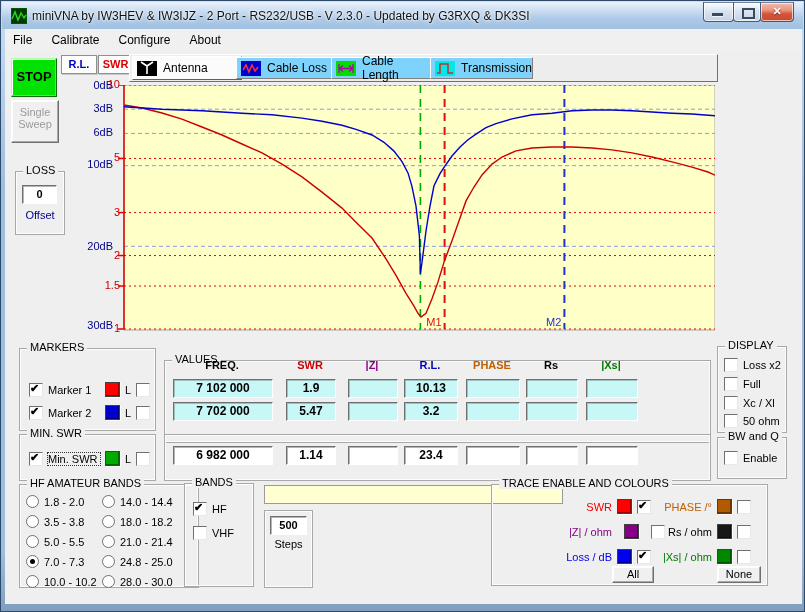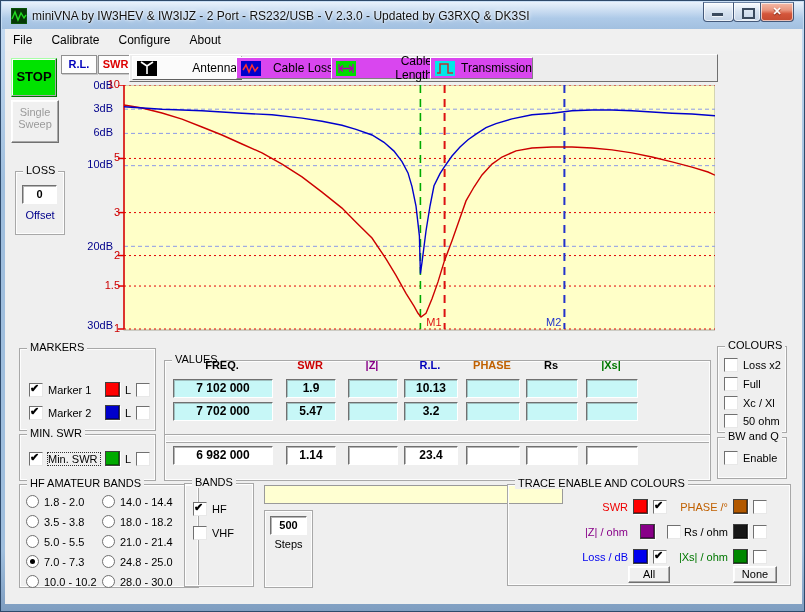--- a/index.html
+++ b/index.html
@@ -31,23 +31,23 @@
   .radio.on::after{content:"";position:absolute;left:3px;top:3px;width:5px;height:5px;border-radius:50%;background:#000;}
   .swatch{display:inline-block;width:13px;height:13px;border:1px solid #404040;box-shadow:inset -1px -1px 0 rgba(0,0,0,.4), 1px 1px 0 #fff;flex:0 0 auto;}
   .row{position:absolute;display:flex;align-items:center;gap:5px;white-space:nowrap;}
   .cell{position:absolute;height:17px;background:#C7F7F7;border:1px solid;border-color:#707070 #FFFFFF #FFFFFF #707070;box-shadow:inset 1px 1px 0 #9FBFBF;
         text-align:center;font-weight:bold;font-size:12px;line-height:17px;}
   .cellw{background:#FFFFFF;box-shadow:inset 1px 1px 0 #B5B5B5;}
   .vhead{position:absolute;text-align:center;font-weight:bold;font-size:11px;}
   .btn{position:absolute;text-align:center;font-size:11px;cursor:default;}
   
   #tabstrip{position:absolute;left:128px;top:53px;width:587px;height:26px;background:#EDEDED;border:1px solid;border-color:#FFFFFF #707070 #707070 #FFFFFF;}
-  .tab{position:absolute;top:2px;height:20px;background:#d946ef;border:1px solid;border-color:#FFFFFF #808080 #808080 #FFFFFF;display:flex;align-items:center;gap:6px;padding:0 4px;}
+  .tab{position:absolute;top:2px;height:20px;background:#7dd3fc;border:1px solid;border-color:#FFFFFF #808080 #808080 #FFFFFF;display:flex;align-items:center;gap:6px;padding:0 4px;}
   .tab.sel{background:#FBFBFB;top:1px;height:22px;border-color:#FFFFFF #606060 #606060 #FFFFFF;}
-  .tab .tlabel{flex:1;text-align:right;font-size:12px;}
+  .tab .tlabel{flex:1;text-align:left;font-size:12px;}
   .ticon{width:20px;height:15px;flex:0 0 auto;}
   
   .dbtick{position:absolute;width:50px;text-align:right;color:#00008B;font-size:11px;}
   .swrtick{position:absolute;width:30px;text-align:right;color:#CC0000;font-size:11px;}
   .scalebox{position:absolute;height:17px;background:#FDFDFD;border:1px solid #909090;text-align:center;line-height:16px;font-size:11px;font-weight:bold;box-shadow:1px 1px 0 #c8c8c8;}
   .focus-dotted{outline:1px dotted #333;outline-offset:0px;}
   .lab{font-size:11px;}
 </style>
 </head>
 <body>
@@ -227,21 +227,21 @@
   <div class="group" style="left:163px;top:433px;width:545px;height:45px;"></div>
   <div class="cell cellw" style="left:172px;top:445px;width:98px;">6 982 000</div>
   <div class="cell cellw" style="left:285px;top:445px;width:48px;">1.14</div>
   <div class="cell cellw" style="left:347px;top:445px;width:48px;"></div>
   <div class="cell cellw" style="left:403px;top:445px;width:52px;">23.4</div>
   <div class="cell cellw" style="left:465px;top:445px;width:52px;"></div>
   <div class="cell cellw" style="left:525px;top:445px;width:50px;"></div>
   <div class="cell cellw" style="left:585px;top:445px;width:50px;"></div>
 
   <div class="group" style="left:716px;top:345px;width:68px;height:85px;">
-    <span class="glabel">COLOURS</span>
+    <span class="glabel">DISPLAY</span>
     <div class="row" style="left:6px;top:11px;">
         <span class="cb"></span>
         <span class="lab">Loss x2</span>
       </div>
     <div class="row" style="left:6px;top:30px;">
         <span class="cb"></span>
         <span class="lab">Full</span>
       </div>
     <div class="row" style="left:6px;top:49px;">
         <span class="cb"></span>
@@ -317,21 +317,21 @@
       </div>
   </div>
 
   <div class="abs" style="left:263px;top:484px;width:297px;height:17px;background:#FFFFD2;border:1px solid #9a9a9a;"></div>
 
   <div class="abs" style="left:263px;top:509px;width:47px;height:76px;border:1px solid #A8A8A8;box-shadow:inset 0 0 0 1px #FDFDFD;">
     <div class="sunken abs" style="left:5px;top:5px;width:35px;height:17px;text-align:center;line-height:17px;font-weight:bold;">500</div>
     <div class="abs" style="left:0;top:27px;width:100%;text-align:center;">Steps</div>
   </div>
 
-  <div class="group" style="left:506px;top:483px;width:275px;height:100px;padding-left:7px;">
+  <div class="group" style="left:490px;top:483px;width:275px;height:100px;">
     <span class="glabel">TRACE ENABLE AND COLOURS</span>
     <div class="row" style="left:45px;top:14px;">
       <span class="lab" style="width: 75px; text-align: right; color: rgb(238, 0, 0);">SWR</span>
       <span class="swatch" style="background-color: rgb(255, 0, 0);"></span>
       <span class="cb on"></span>
     </div>
     <div class="row" style="left:45px;top:39px;gap:12px;">
       <span class="lab" style="width: 75px; text-align: right; color: rgb(136, 0, 136);">|Z| / ohm</span>
       <span class="swatch" style="background-color: rgb(136, 0, 136);"></span>
       <span class="cb"></span>

